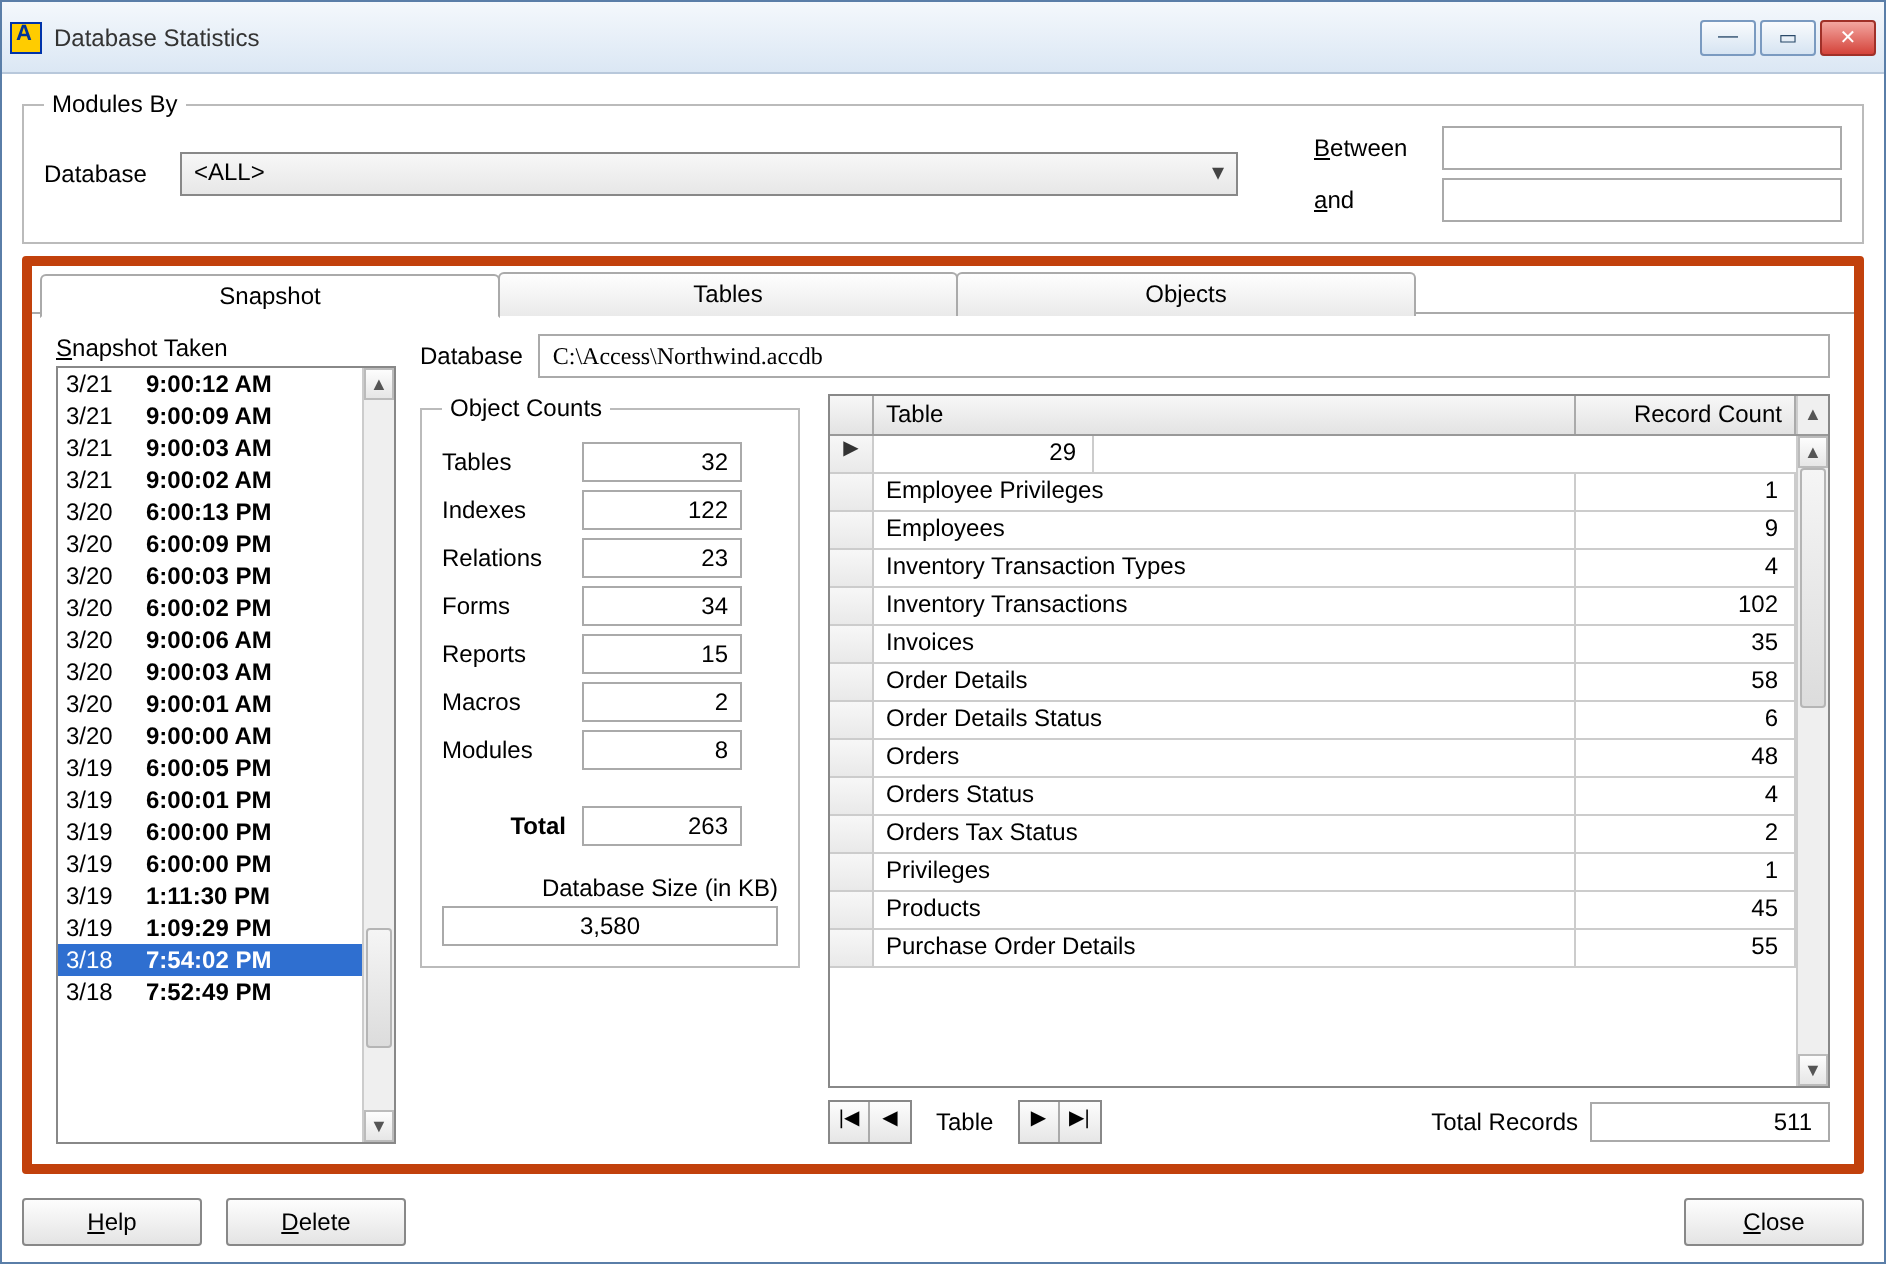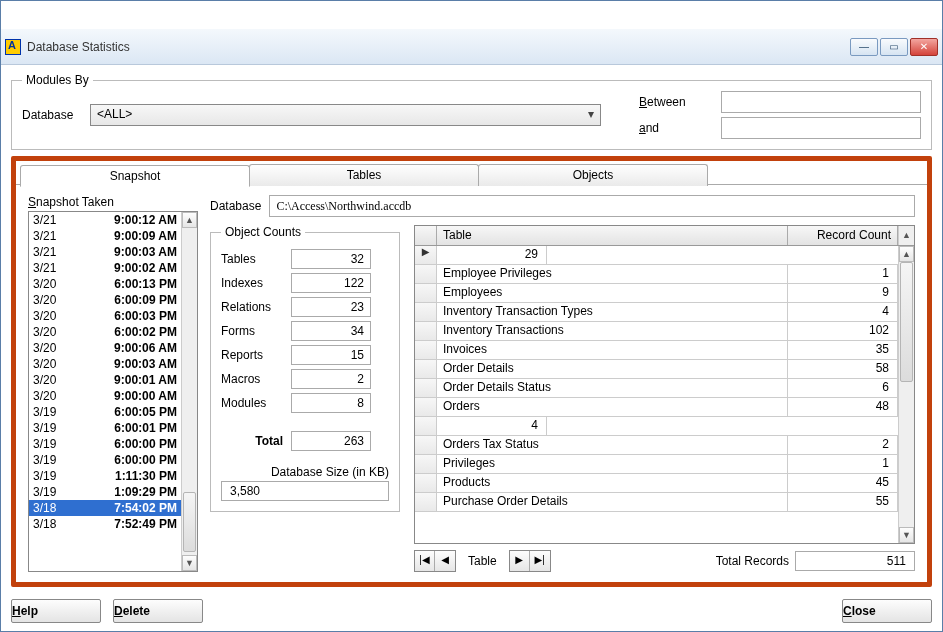--- a/index.html
+++ b/index.html
@@ -1,62 +1,62 @@
 <!DOCTYPE html>
 <html><head>
 <meta charset="utf-8">
 <style>
   * { box-sizing: border-box; font-family: "Segoe UI", Tahoma, sans-serif; font-size: 12px; }
   body { margin: 0; background: #fff; width: 943px; height: 632px; overflow: hidden; }
   .window { width: 943px; height: 632px; border: 1px solid #5a7ea8; background: #fff; display: flex; flex-direction: column; }
-  .titlebar { height: 36px; background: linear-gradient(#f4f8fc, #dbe7f4); border-bottom: 1px solid #b8c8db; display: flex; align-items: center; padding: 0 4px; margin-top: 28px; }
+  .titlebar { height: 36px; background: linear-gradient(#f4f8fc, #dbe7f4); border-bottom: 1px solid #b8c8db; display: flex; align-items: center; padding: 0 4px; }
   .titlebar .app-icon { width: 16px; height: 16px; background: #ffcc00; border: 1px solid #0033aa; margin-right: 6px; position: relative; }
   .titlebar .app-icon::after { content: "A"; position: absolute; left: 2px; top: -1px; font-weight: bold; color: #003399; font-size: 11px; }
   .titlebar .title { flex: 1; color: #333; }
   .winbtns { display: flex; gap: 2px; }
   .winbtn { width: 28px; height: 18px; border: 1px solid #7a9ac0; border-radius: 2px; background: linear-gradient(#f9fbfd,#d6e4f2); display:flex;align-items:center;justify-content:center; font-size:10px; color:#2a4a6a;}
   .winbtn.close { background: linear-gradient(#f3a6a0,#d4433a); color:#fff; border-color:#a03028;}
   .client { flex:1; padding: 8px 10px 6px 10px; display:flex; flex-direction:column; }
   fieldset.searchby { border:1px solid #bbb; margin:0 0 4px 0; padding:4px 10px 10px 10px; }
   fieldset.searchby legend { padding:0 4px; }
   .searchrow { display:flex; align-items:center; gap:8px; }
   .searchrow label { min-width:60px; }
   .db-select { flex:1; height:22px; border:1px solid #888; background:linear-gradient(#f7f7f7,#e7e7e7); position:relative; padding:2px 22px 2px 6px;}
   .db-select::after { content:"▾"; position:absolute; right:6px; top:2px; color:#444; }
   .between-col { display:flex; flex-direction:column; gap:4px; margin-left:10px;}
-  .between-col .brow { display:flex; align-items:center; gap:22px;margin-left:20px;}
+  .between-col .brow { display:flex; align-items:center; gap:4px;margin-left:20px;}
   .between-col input { width:200px; height:22px; border:1px solid #aaa; padding:2px 4px;}
   .tabs-outer { border:5px solid #c2410c; border-radius:2px; flex:1; display:flex; flex-direction:column; margin-top:2px; padding:0; background:#fff;}
   .tabbar { display:flex; height:24px; background:#fff; border-bottom:1px solid #aaa; padding-left:4px; padding-top:3px;}
   .tab { width:230px; height:22px; border:1px solid #aaa; border-bottom:none; border-top-left-radius:3px; border-top-right-radius:3px; margin-right:-1px; text-align:center; line-height:20px; background:linear-gradient(#fefefe,#eaeaea);}
   .tab.active { background:#fff; font-weight:normal; position:relative; top:1px; border-bottom:1px solid #fff;}
   .tabbody { flex:1; padding:10px 12px; display:flex; gap:12px; }
   .snapcol { width:170px; display:flex; flex-direction:column;}
   .snapcol .lbl { margin-bottom:2px;}
   .snaplist { flex:1; border:1px solid #888; background:#fff; overflow:hidden; position:relative;}
   .snaplist-inner { position:absolute; inset:0 16px 0 0; overflow:hidden;}
   .snaprow { display:flex; padding:1px 4px; font-size:12px; white-space:nowrap;}
   .snaprow .d { width:40px; font-weight:normal;}
-  .snaprow .t { flex:1; font-weight:bold; text-align:right;}
+  .snaprow .t { flex:1; font-weight:bold; text-align:left;}
   .snaprow.sel { background:#2f6fd0; color:#fff;}
   .scrollbar { position:absolute; right:0; top:0; bottom:0; width:16px; background:#efefef; border-left:1px solid #ccc;}
   .scrollbar .up,.scrollbar .down{height:16px;border:1px solid #bbb;background:linear-gradient(#fdfdfd,#e6e6e6);text-align:center;font-size:9px;line-height:14px;color:#555;}
   .scrollbar .thumb{position:absolute; left:1px; right:1px; top:280px; height:60px; background:linear-gradient(#f5f5f5,#dcdcdc); border:1px solid #b5b5b5; border-radius:2px;}
   .midcol { width:190px; display:flex; flex-direction:column;}
   .dbrow { display:flex; align-items:center; gap:8px; margin-bottom:8px;}
   .dbrow input { flex:1; height:22px; border:1px solid #aaa; padding:2px 6px;font-family:Liberation Serif, serif;}
   fieldset.counts { border:1px solid #bbb; padding:6px 10px 10px 10px; margin:0;}
   fieldset.counts legend{ padding:0 4px;}
   .crow { display:flex; align-items:center; margin:4px 0;}
   .crow label{ width:70px; text-align:left;}
   .crow.total label{ font-weight:bold; text-align:right; padding-right:8px;}
   .crow input{ width:80px; height:20px; border:1px solid #aaa; text-align:right; padding:1px 6px;}
   .dbsize { margin-top:14px;}
   .dbsize .lbl{ text-align:right; margin-bottom:2px;}
-  .dbsize input{ width:100%; height:20px; border:1px solid #aaa; text-align:left; padding:1px 8px;}
+  .dbsize input{ width:100%; height:20px; border:1px solid #aaa; text-align:center; padding:1px 8px;}
   .rightcol { flex:1; display:flex; flex-direction:column;}
   .grid { flex:1; border:1px solid #888; background:#fff; position:relative; overflow:hidden;}
   .ghead { display:flex; background:linear-gradient(#f7f7f7,#e3e3e3); border-bottom:1px solid #999; height:20px;}
   .ghead .rh { width:22px; border-right:1px solid #aaa;}
   .ghead .c1 { flex:1; padding:2px 6px; border-right:1px solid #aaa;}
   .ghead .c2 { width:110px; padding:2px 6px; text-align:right; border-right:1px solid #aaa;}
   .ghead .sc { width:16px;}
   .gbody { position:absolute; top:20px; bottom:0; left:0; right:16px; overflow:hidden;}
   .grow { display:flex; height:19px; border-bottom:1px solid #ccc;}
   .grow .rh { width:22px; border-right:1px solid #ccc; background:linear-gradient(#f7f7f7,#e9e9e9); text-align:center; font-size:10px; color:#333;}
@@ -68,21 +68,21 @@
   .grid .vsb .thumb{position:absolute;left:1px;right:1px;top:16px;height:120px;background:linear-gradient(#f5f5f5,#dcdcdc);border:1px solid #b5b5b5;border-radius:2px;}
   .navrow { display:flex; align-items:center; margin-top:6px; gap:6px;}
   .navbtns { display:flex; border:1px solid #888;}
   .navbtns .nb{ width:20px; height:20px; border-right:1px solid #aaa; background:linear-gradient(#fdfdfd,#e6e6e6); text-align:center; line-height:18px; font-size:10px;}
   .navbtns .nb:last-child{border-right:none;}
   .navlabel{ padding:0 6px;}
   .navrow .spacer{flex:1;}
   .navrow input{ width:120px; height:20px; border:1px solid #aaa; text-align:right; padding:1px 8px;}
   .footer { display:flex; padding:6px 10px 8px 10px; gap:12px;}
   .footer .spacer{flex:1;}
-  .btn { min-width:90px; height:24px; border:1px solid #888; background:linear-gradient(#fdfdfd,#e4e4e4); border-radius:2px; text-align:left; line-height:22px;font-weight:bold;}
+  .btn { min-width:90px; height:24px; border:1px solid #888; background:linear-gradient(#fdfdfd,#e4e4e4); border-radius:2px; text-align:center; line-height:22px;}
   .btn u{text-decoration:underline;}
 </style>
 </head>
 <body>
 
 <div class="window">
   <div class="titlebar">
     <div class="app-icon"></div>
     <div class="title">Database Statistics</div>
     <div class="winbtns">
@@ -309,20 +309,21 @@
                       <div class="c1">Order Details Status</div>
                       <div class="c2">6</div>
                     </div>
                     <div class="grow">
                       <div class="rh"></div>
                       <div class="c1">Orders</div>
                       <div class="c2">48</div>
                     </div>
                     <div class="grow">
                       <div class="rh"></div>
+                      <div class="c1">Orders Status</div>
                       <div class="c2">4</div>
                     </div>
                     <div class="grow">
                       <div class="rh"></div>
                       <div class="c1">Orders Tax Status</div>
                       <div class="c2">2</div>
                     </div>
                     <div class="grow">
                       <div class="rh"></div>
                       <div class="c1">Privileges</div>

